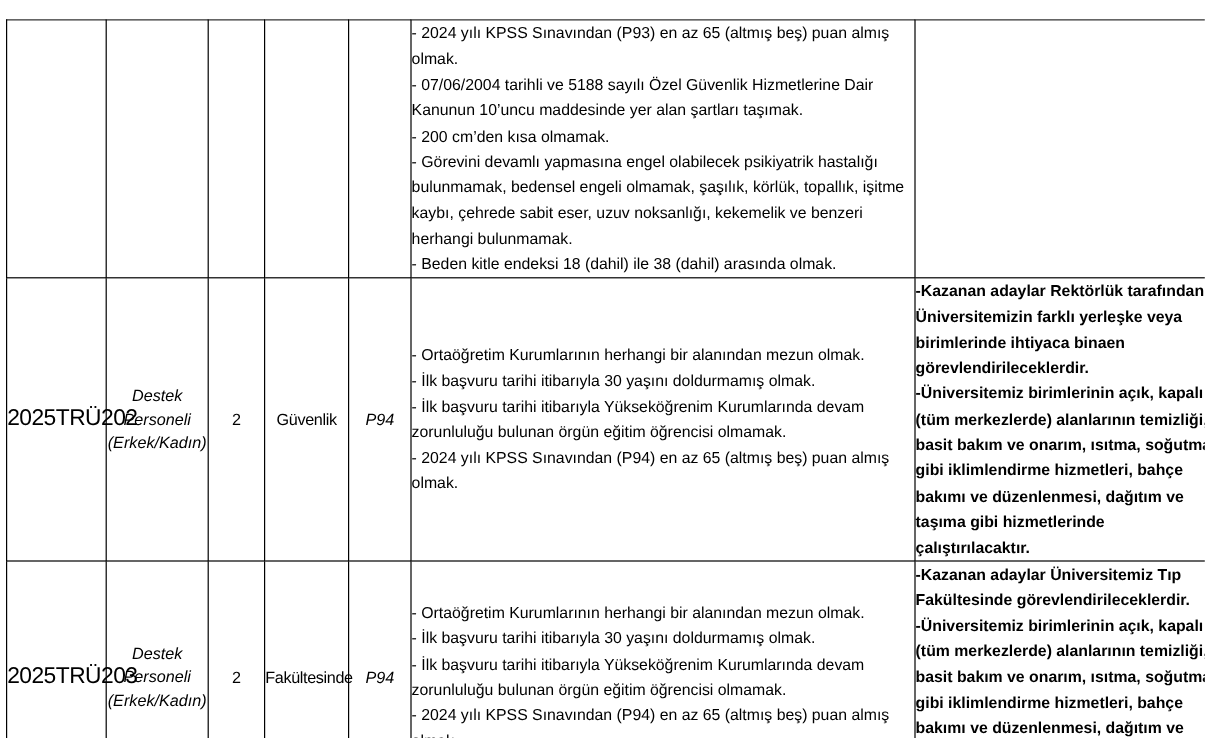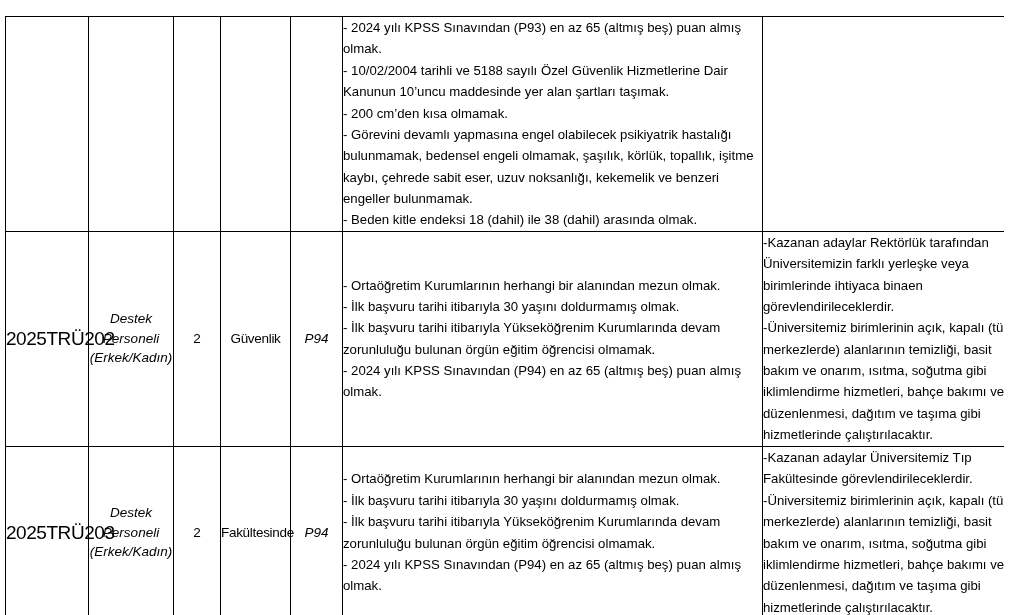--- a/index.html
+++ b/index.html
@@ -90,20 +90,21 @@
 
   .cell-notes {
     text-align: left;
     font-size: 13.2px;
     line-height: 1.62;
     padding: 3px 5px 3px 5px;
     vertical-align: top;
   }
   .cell-notes p {
     margin: 0;
+    font-weight: bold;
   }
 
   .row-r1 { height: 211px; }
   .row-r2 { height: 209px; }
   .row-r3 { height: 173px; }
   .row-total { height: 22px; }
 
   .cell-total-label {
     text-align: center;
     font-size: 13.5px;
@@ -138,23 +139,23 @@
         <td class="cell-pos">
           <span class="l"></span>
           <span class="l"></span>
           <span class="l"></span>
         </td>
         <td class="cell-qty"></td>
         <td class="cell-edu"></td>
         <td class="cell-score"></td>
         <td class="cell-req">
           <p>- 2024 yılı KPSS Sınavından (P93) en az 65 (altmış beş) puan almış olmak.</p>
-          <p>- 10/02/2004 tarihli ve 5188 sayılı Özel Güvenlik Hizmetlerine Dair Kanunun 10’uncu maddesinde yer alan şartları taşımak.</p>
+          <p>- 07/06/2004 tarihli ve 5188 sayılı Özel Güvenlik Hizmetlerine Dair Kanunun 10’uncu maddesinde yer alan şartları taşımak.</p>
           <p>- 200 cm’den kısa olmamak.</p>
-          <p>- Görevini devamlı yapmasına engel olabilecek psikiyatrik hastalığı bulunmamak, bedensel engeli olmamak, şaşılık, körlük, topallık, işitme kaybı, çehrede sabit eser, uzuv noksanlığı, kekemelik ve benzeri engeller bulunmamak.</p>
+          <p>- Görevini devamlı yapmasına engel olabilecek psikiyatrik hastalığı bulunmamak, bedensel engeli olmamak, şaşılık, körlük, topallık, işitme kaybı, çehrede sabit eser, uzuv noksanlığı, kekemelik ve benzeri herhangi bulunmamak.</p>
           <p>- Beden kitle endeksi 18 (dahil) ile 38 (dahil) arasında olmak.</p>
         </td>
         <td class="cell-notes cell-blank"></td>
       </tr>
 
       <tr class="row-r2">
         <td class="cell-code">2025TRÜ202</td>
         <td class="cell-pos">
           <span class="l">Destek</span>
           <span class="l">Personeli</span>

